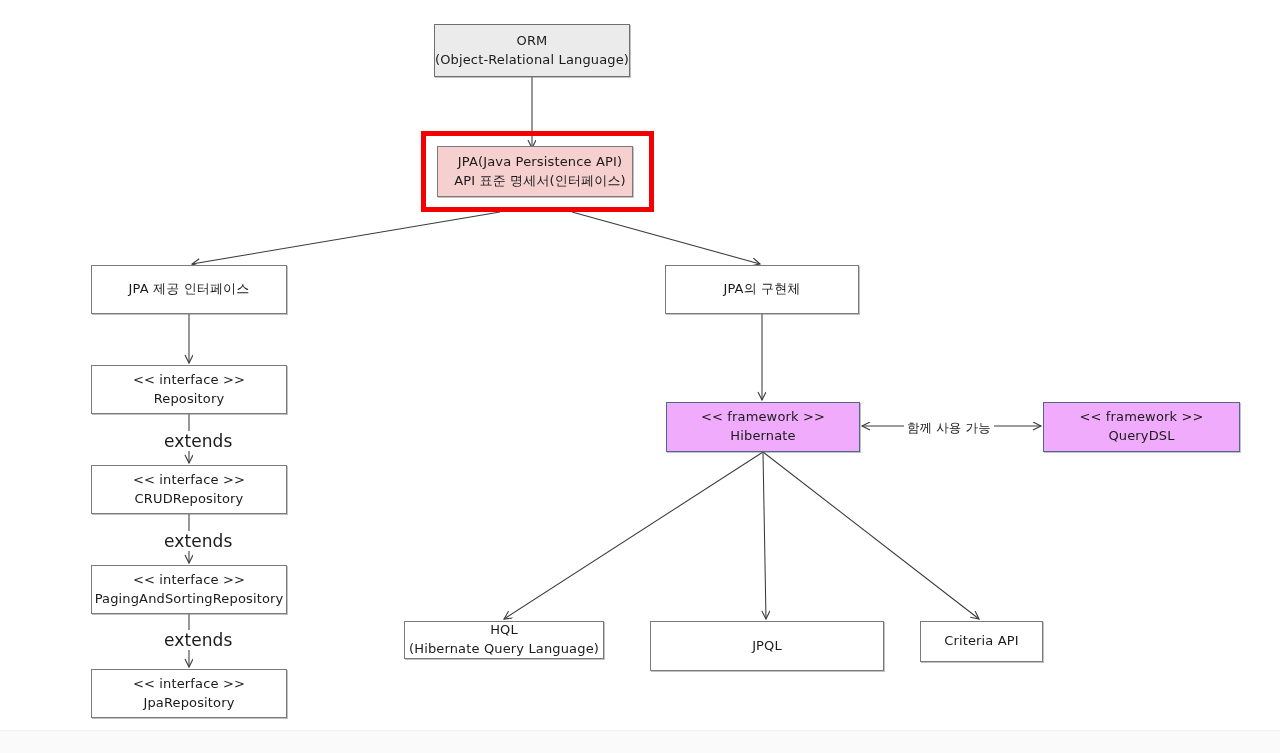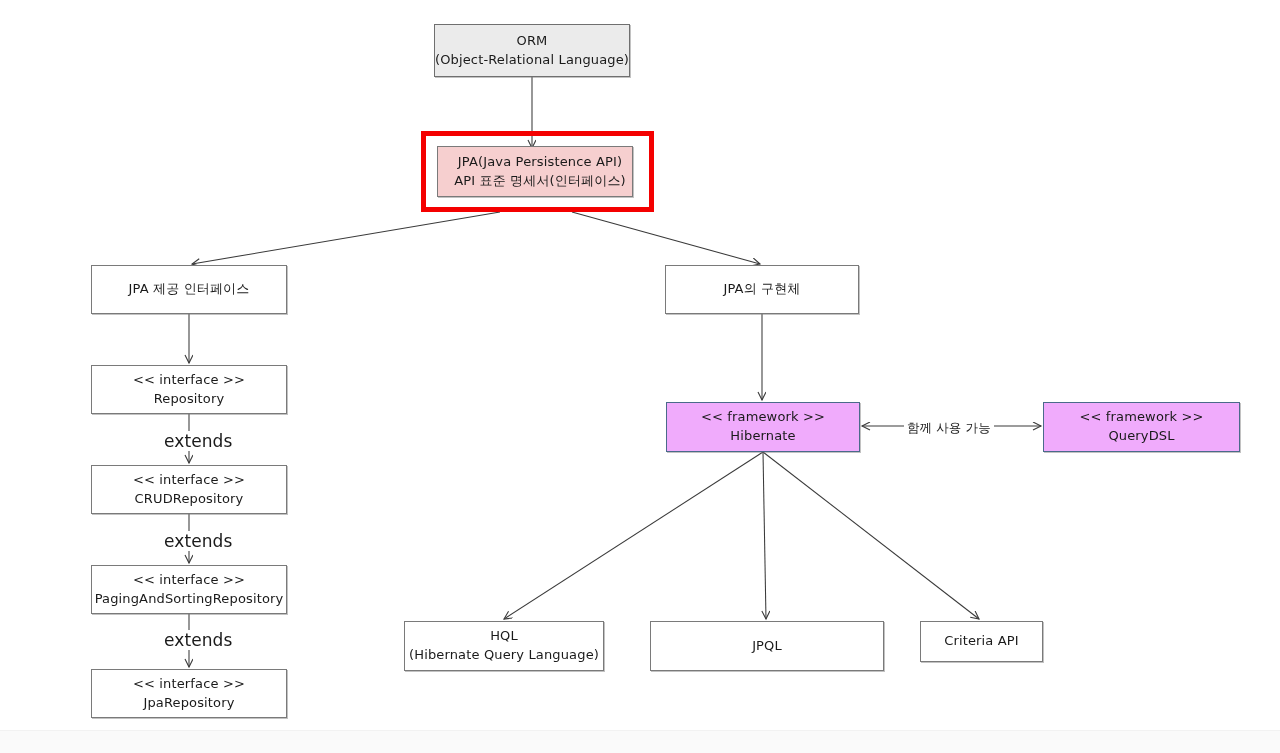--- a/index.html
+++ b/index.html
@@ -156,21 +156,21 @@
   <div class="node fill-blue" style="left:666px; top:402px; width:194px; height:50px;">
     <span class="ln">&lt;&lt; framework &gt;&gt;</span>
     <span class="ln">Hibernate</span>
   </div>
 
   <div class="node fill-blue" style="left:1043px; top:402px; width:197px; height:50px;">
     <span class="ln">&lt;&lt; framework &gt;&gt;</span>
     <span class="ln">QueryDSL</span>
   </div>
 
-  <div class="node" style="left:404px; top:621px; width:200px; height:50px;">
+  <div class="node" style="left:404px; top:621px; width:200px; height:38px;">
     <span class="ln">HQL</span>
     <span class="ln">(Hibernate Query Language)</span>
   </div>
 
   <div class="node" style="left:650px; top:621px; width:234px; height:50px;gap:36px;">
     <span class="ln">JPQL</span>
   </div>
 
   <div class="node" style="left:920px; top:621px; width:123px; height:41px;">
     <span class="ln">Criteria API</span>

